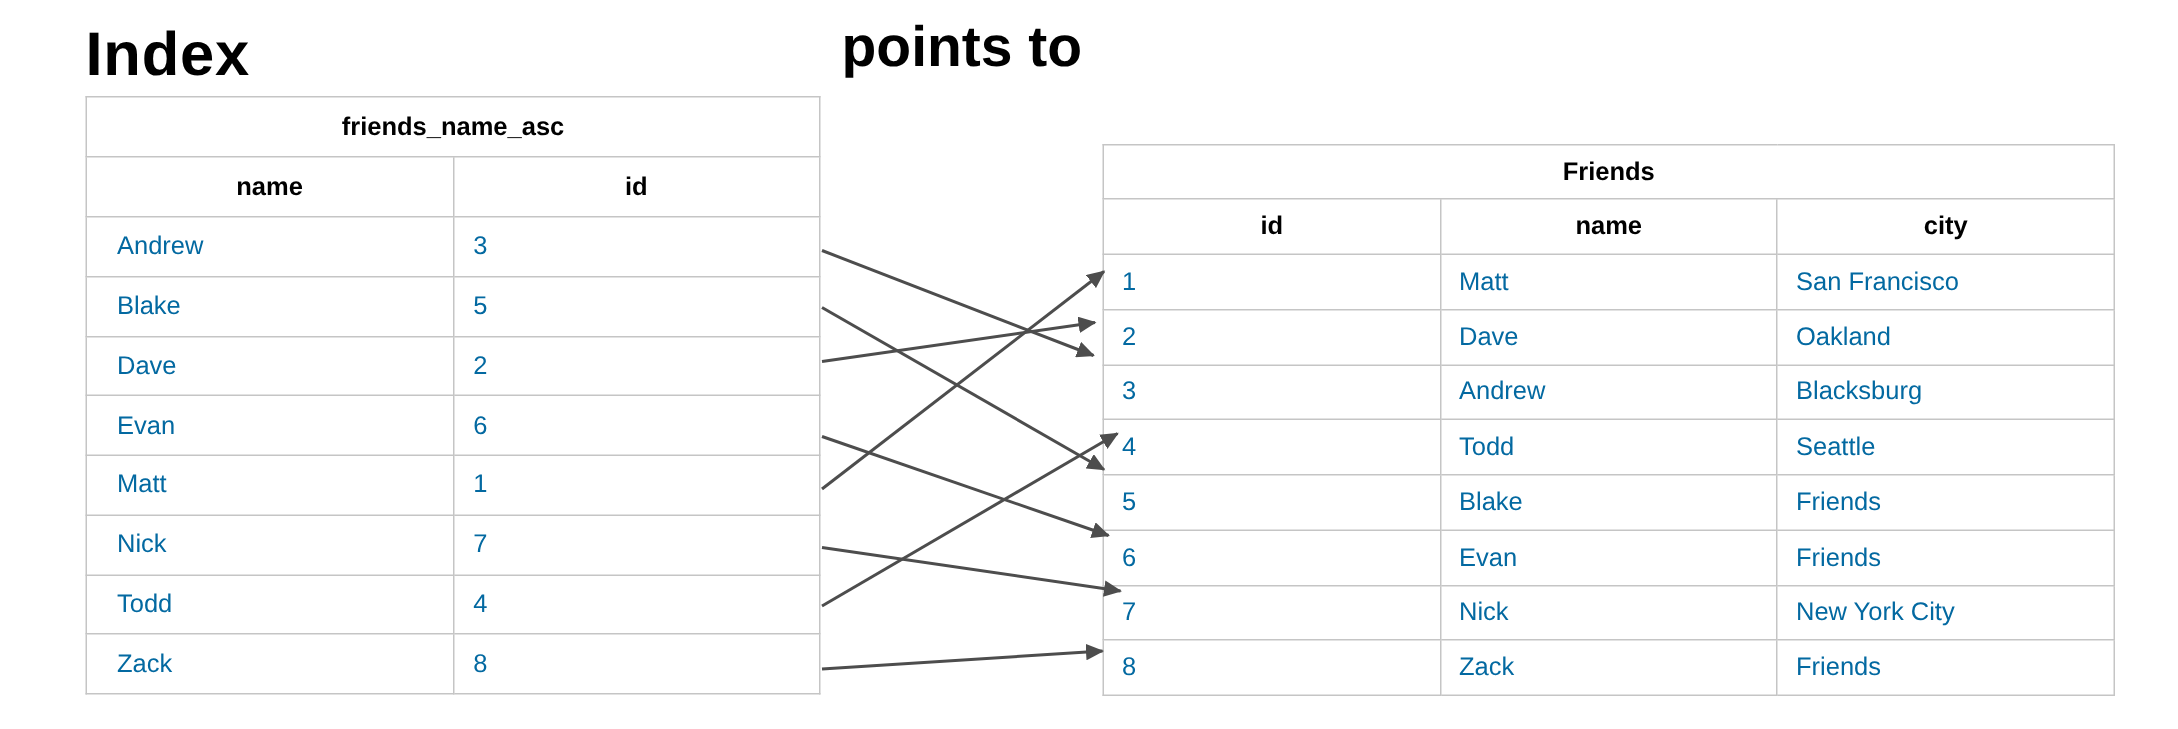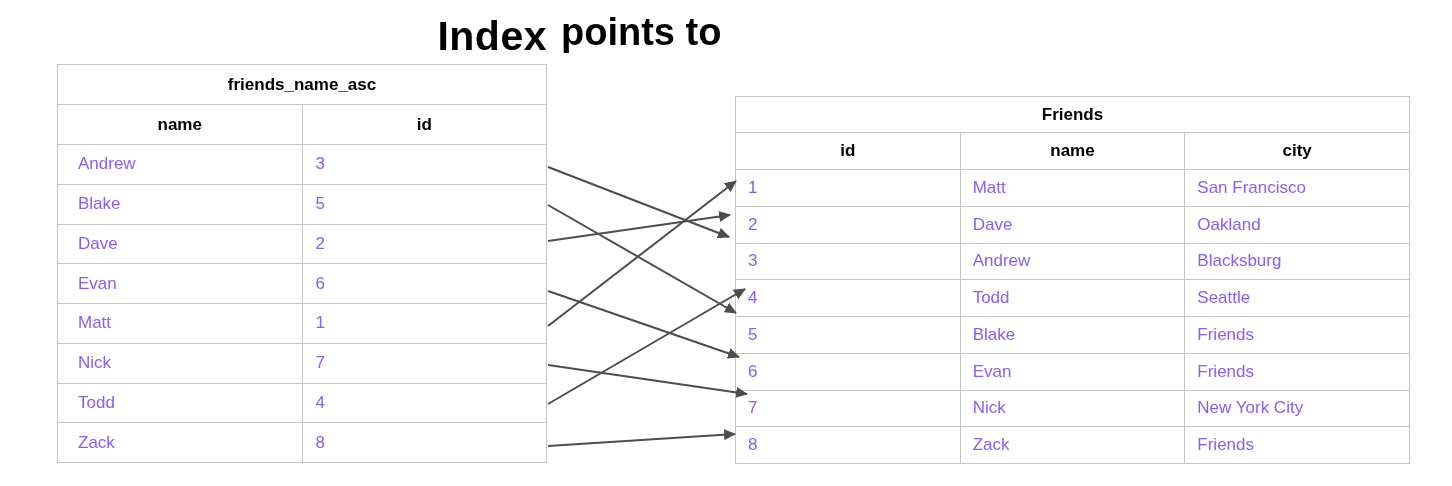--- a/index.html
+++ b/index.html
@@ -14,21 +14,21 @@
     height: 486px;
     background: #ffffff;
     overflow: hidden;
   }
   .diagram-title {
     position: absolute;
     font-weight: bold;
     font-size: 41px;
     line-height: 1;
     color: #000000;
-    text-align: right;
+    text-align: left;
     letter-spacing: 0.5px;
   }
   #index-title { left: 57px; top: 16px; width: 490px; }
   #table-title { left: 735px; top: 26px; width: 675px; }
   #points-to-label {
     position: absolute;
     left: 561px;
     top: 13px;
     font-size: 38px;
     line-height: 1;
@@ -39,21 +39,21 @@
   table.data-table {
     position: absolute;
     border-collapse: collapse;
     table-layout: fixed;
     background: #ffffff;
   }
   table.data-table th,
   table.data-table td {
     border: 1px solid #c5c5c5;
     font-size: 17px;
-    color: #8b5cf6;
+    color: #0369a1;
     vertical-align: middle;
     white-space: nowrap;
     overflow: hidden;
     padding: 0;
   }
   table.data-table th {
     font-weight: bold;
     color: #000000;
     text-align: center;
   }

